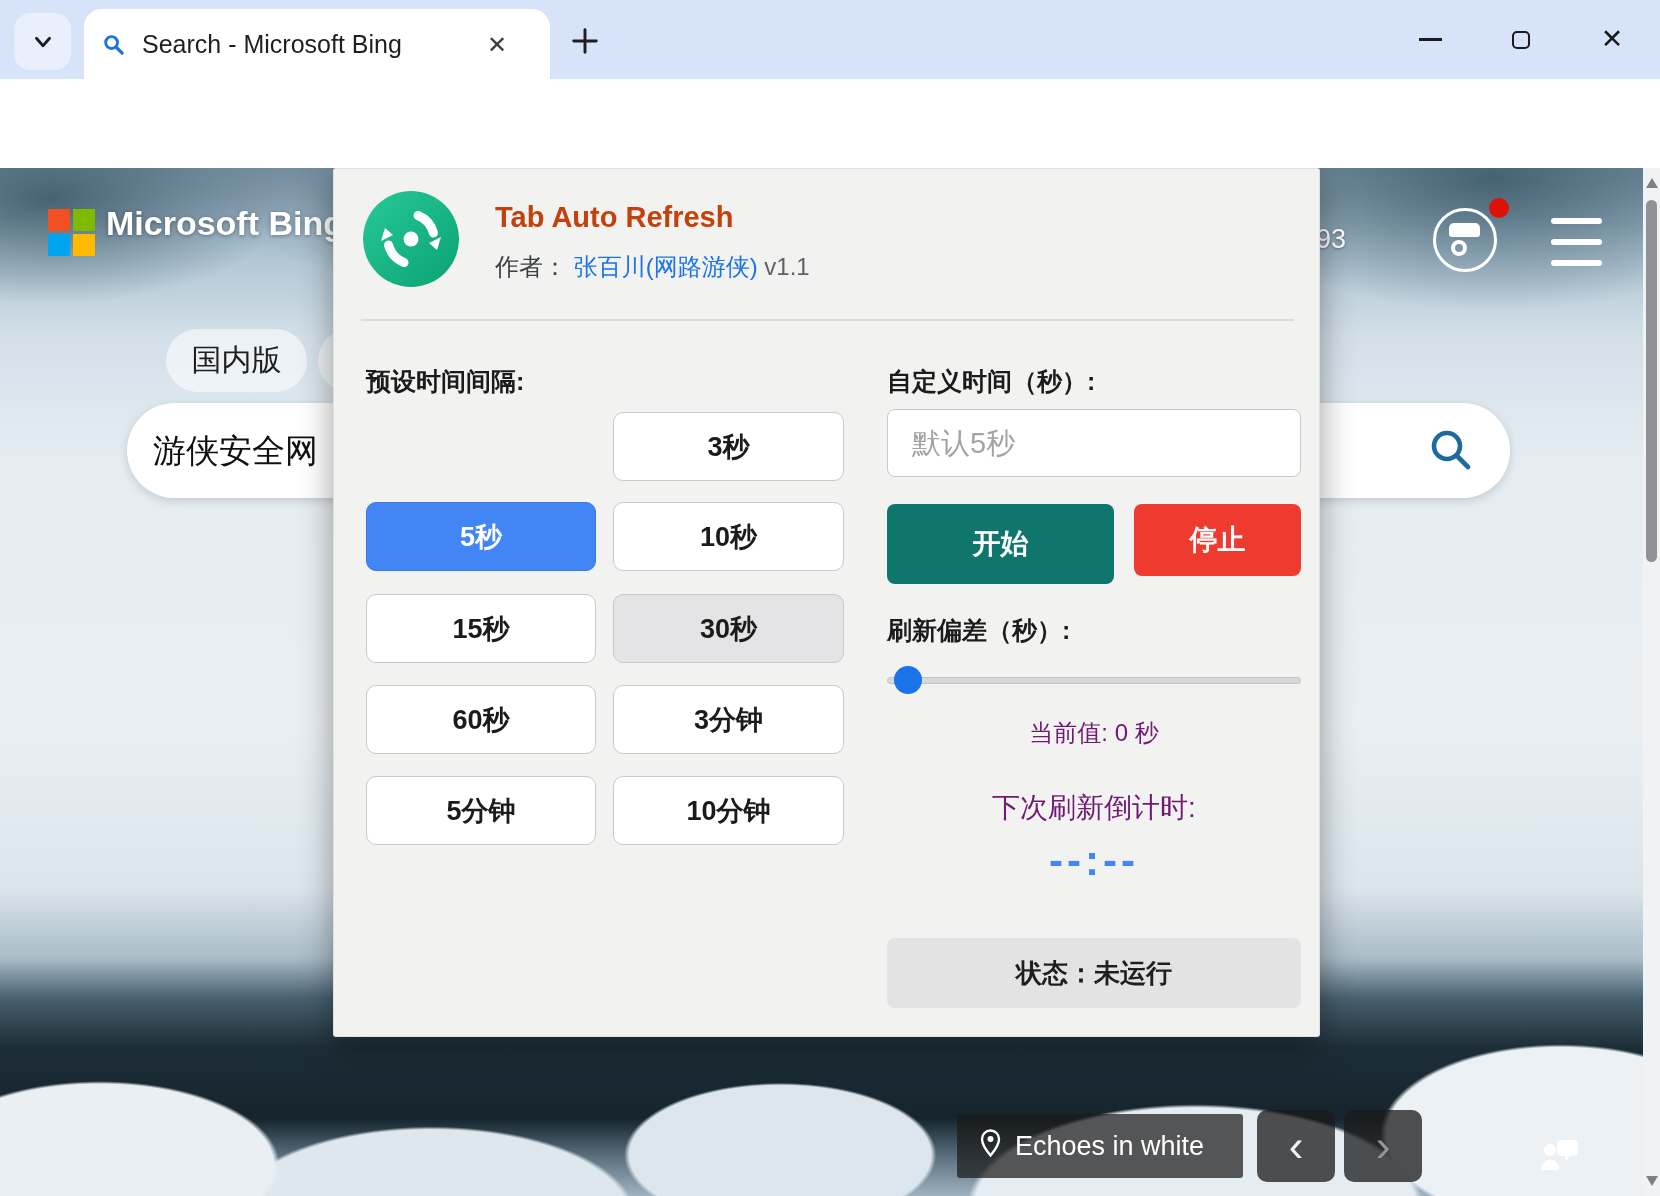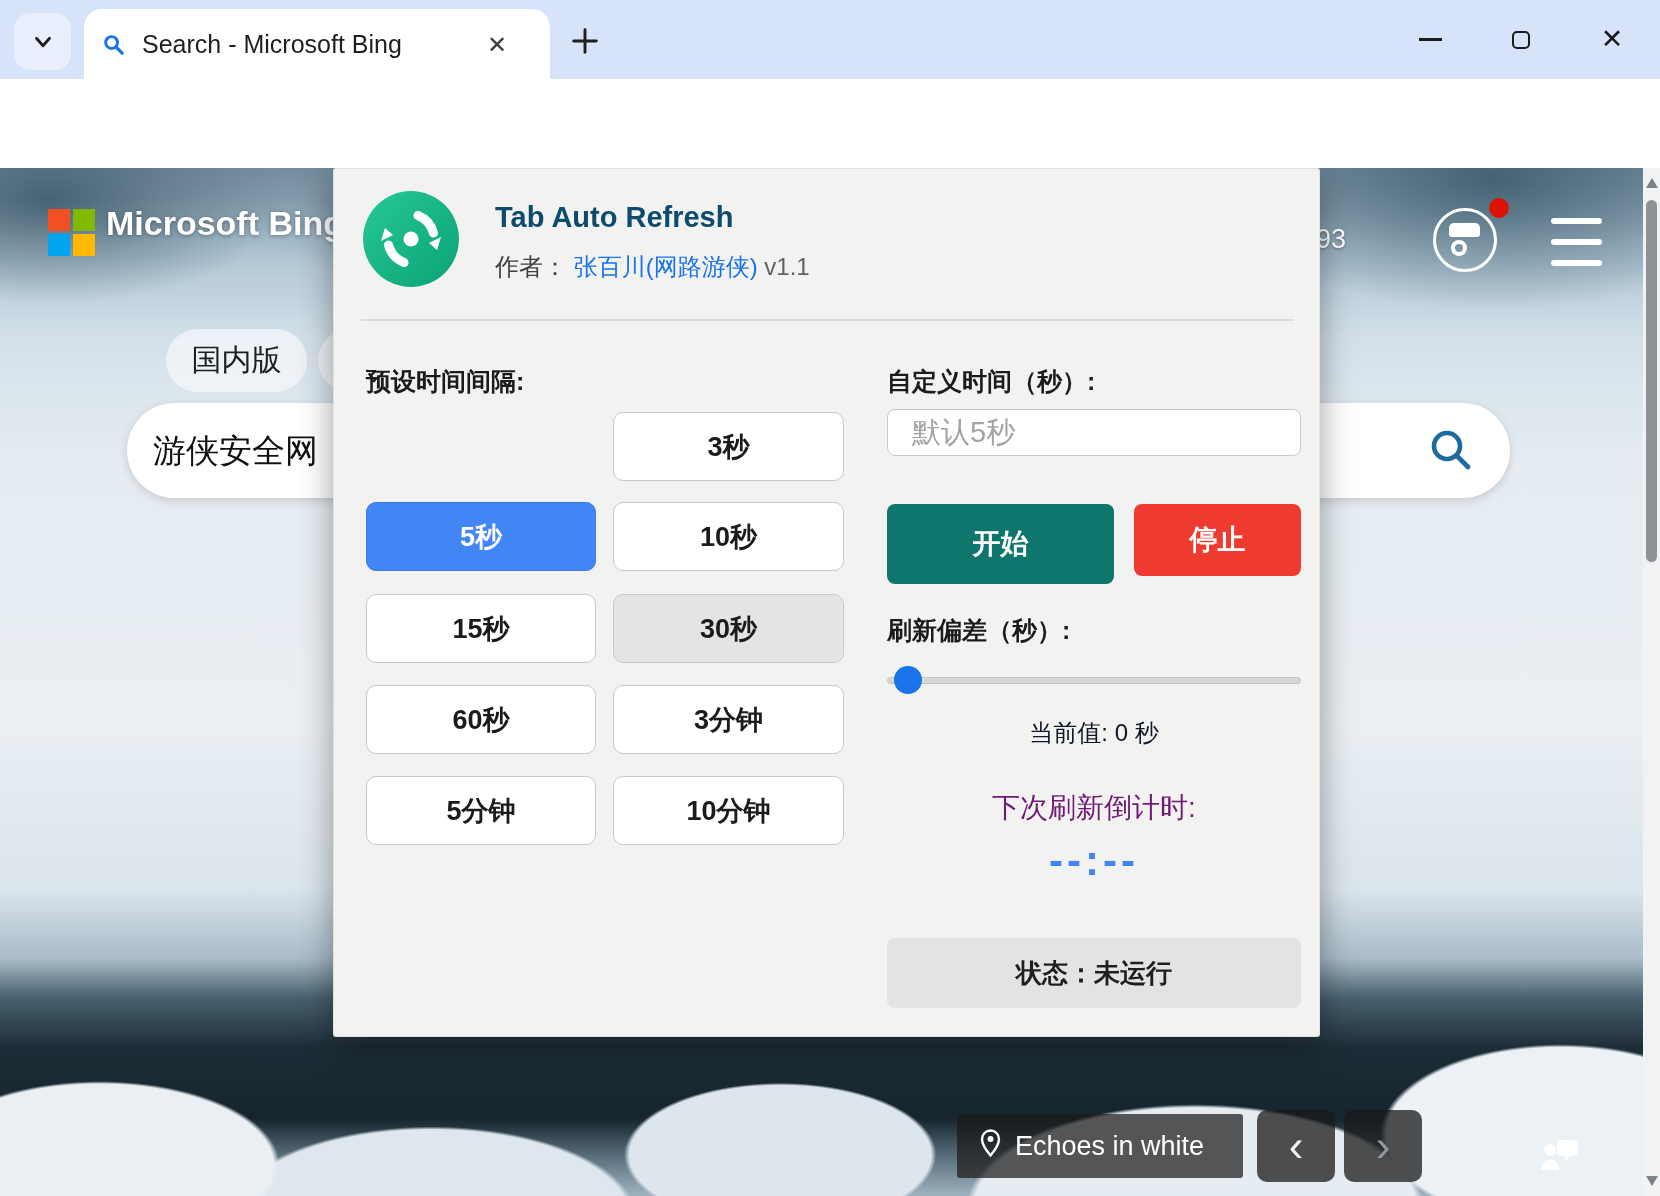--- a/index.html
+++ b/index.html
@@ -74,39 +74,39 @@
   .caption-pill { position:absolute; left:957px; top:946px; width:286px; height:64px; border-radius:3px; background:rgba(26,26,26,0.72);padding-left:38px; }
   .caption-pin { position:absolute; left:20px; top:14px; width:27px; height:36px; }
   .caption-text { position:absolute; left:58px; top:0; height:64px; line-height:64px; font-size:27px; color:#ffffff; white-space:nowrap; }
   .nav-sq { position:absolute; top:942px; width:78px; height:72px; border-radius:10px; background:rgba(26,26,26,0.76); display:flex; align-items:center; justify-content:center; font-size:44px; line-height:1; }
   .nav-prev { left:1257px; color:#f2f2f2; }
   .nav-next { left:1344px; color:#93969b; }
   .chat-fab { position:absolute; left:1537px; top:964px; width:46px; height:46px; }
   
   .popup { position:absolute; left:333px; top:0; width:987px; height:869px; background:#f2f2f0; border-radius:3px; box-shadow:0 10px 34px rgba(0,0,0,0.38); border:1px solid rgba(0,0,0,0.07); }
   .pp-icon { position:absolute; left:29px; top:22px; width:96px; height:96px; }
-  .pp-title { position:absolute; left:161px; top:32px; font-size:29px; font-weight:bold; color:#0c4a6e; }
+  .pp-title { position:absolute; left:161px; top:32px; font-size:29px; font-weight:bold; color:#c2410c; }
   .pp-author { position:absolute; left:161px; top:82px; font-size:24px; color:#3c4043; white-space:nowrap; }
   .pp-author .lnk { color:#1a73e8; }
   .pp-author .ver { color:#5f6368; }
   .pp-divider { position:absolute; left:27px; top:150px; width:933px; height:2px; background:#dcdcdc; }
   .pp-label { position:absolute; font-size:25px; font-weight:bold; color:#1b1b1b; white-space:nowrap; }
   .preset-btn { position:absolute; width:230px; height:69px; background:#ffffff; border:1.5px solid #c9c9c9; border-radius:10px; font-size:27px; font-weight:bold; color:#1b1b1b; display:flex; align-items:center; justify-content:center; font-family:inherit; }
   .preset-btn[data-state="selected"] { background:#4285f4; border-color:#3c7ae4; color:#ffffff; }
   .preset-btn[data-state="pressed"] { background:#e4e4e6; }
   .col1 { left:32px; } .col2 { left:279px; width:231px; }
   .row1 { top:243px; } .row2 { top:333px; } .row3 { top:425px; } .row4 { top:516px; } .row5 { top:607px; }
-  .custom-input { position:absolute; left:553px; top:240px; width:414px; height:47px; border:1.5px solid #c9c9c9; border-radius:8px; background:#fff; font-size:29px; padding:16px 24px; color:#1b1b1b; font-family:inherit; }
+  .custom-input { position:absolute; left:553px; top:240px; width:414px; height:68px; border:1.5px solid #c9c9c9; border-radius:8px; background:#fff; font-size:29px; padding:16px 24px; color:#1b1b1b; font-family:inherit; }
   .custom-input::placeholder { color:#a3a3a3; opacity:1; }
   .btn-start { position:absolute; left:553px; top:335px; width:227px; height:80px; border:none; border-radius:8px; background:#0f766e; color:#fff; font-size:28px; font-weight:bold; font-family:inherit; }
   .btn-stop { position:absolute; left:800px; top:335px; width:167px; height:72px; border:none; border-radius:8px; background:#ef3b2f; color:#fff; font-size:28px; font-weight:bold; font-family:inherit; }
   .slider { position:absolute; left:553px; top:495px; width:414px; height:32px; }
   .slider-track { position:absolute; left:0; top:13px; width:414px; height:7px; border-radius:4px; background:#d7d7d7; border:1px solid #c3c3c3; }
   .slider-thumb { position:absolute; left:7px; top:2px; width:28px; height:28px; border-radius:50%; background:#1a73e8; }
-  .pp-current { position:absolute; left:553px; top:548px; width:414px; text-align:center; font-size:24px; color:#0f172a; }
+  .pp-current { position:absolute; left:553px; top:548px; width:414px; text-align:center; font-size:24px; color:#701a75; }
   .pp-cd-label { position:absolute; left:553px; top:620px; width:414px; text-align:center; font-size:28px; color:#701a75; }
   .pp-cd-value { position:absolute; left:553px; top:668px; width:414px; text-align:center; font-size:42px; font-weight:bold; color:#4285f4; letter-spacing:4px; }
   .pp-status { position:absolute; left:553px; top:769px; width:414px; height:70px; border-radius:8px; background:#e3e3e3; display:flex; align-items:center; justify-content:center; font-size:26px; font-weight:bold; color:#1f1f1f; }
   
   .scrollbar { position:absolute; left:1643px; top:168px; width:17px; height:1028px; background:#f0f2f4; }
   .sb-up { position:absolute; left:2.5px; top:10px; width:0; height:0; border-left:6px solid transparent; border-right:6px solid transparent; border-bottom:10px solid #7e8184; }
   .sb-down { position:absolute; left:2.5px; bottom:10px; width:0; height:0; border-left:6px solid transparent; border-right:6px solid transparent; border-top:10px solid #7e8184; }
   .sb-thumb { position:absolute; left:3px; top:32px; width:11px; height:362px; border-radius:6px; background:#8f9296; }
   svg { display:block; }
 </style>

